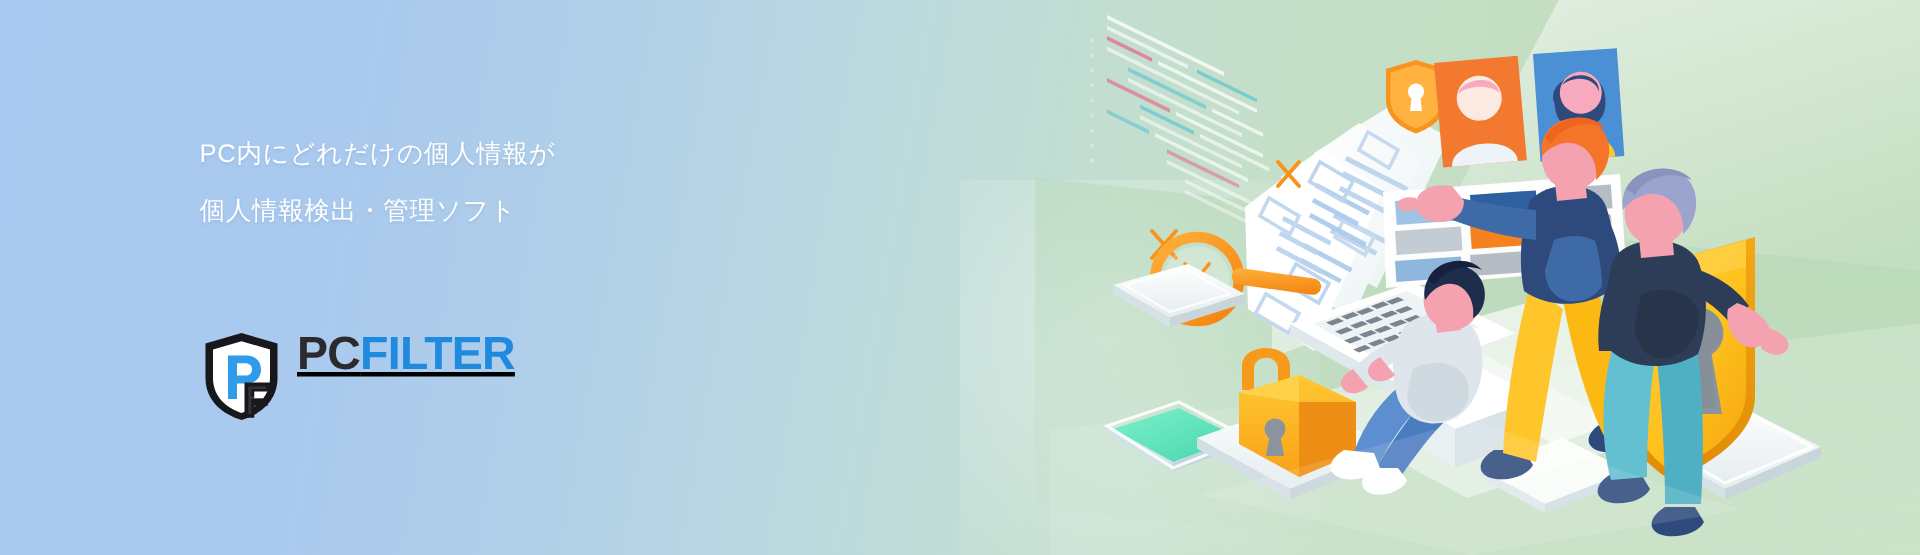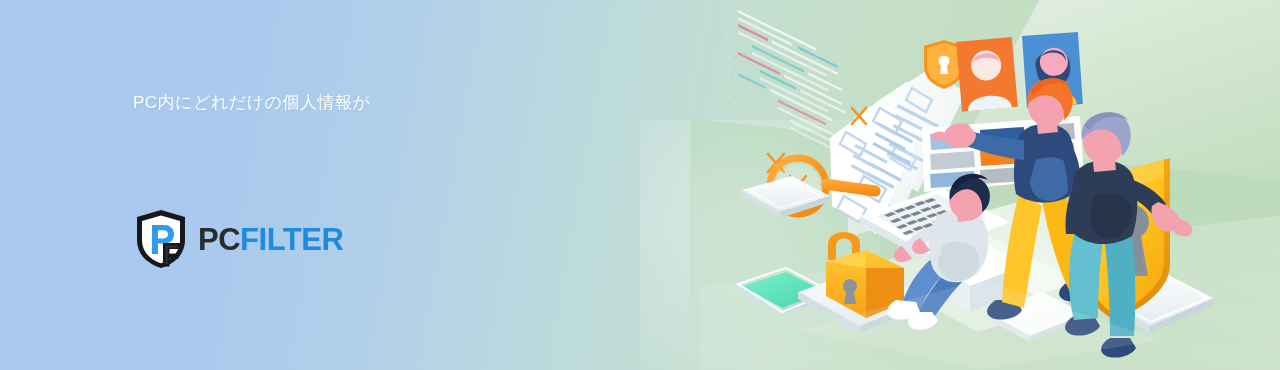--- a/index.html
+++ b/index.html
@@ -72,24 +72,25 @@
     line-height: 38px;
     letter-spacing: 0.5px;
     white-space: nowrap;
     text-shadow: 0 1px 2px rgba(90,120,160,0.18);
   }
 
   
   .logo {
     position: absolute;
     left: 133px;
-    top: 208px;
+    top: 220px;
     display: flex;
-    align-items: center;
+    align-items: flex-start;
     gap: 9px;
+    text-decoration: underline;
   }
   .logo-shield { width: 56px; height: 62px; display: block; }
   .logo-word {
     font-size: 31px;
     font-weight: bold;
     letter-spacing: -0.5px;
     line-height: 1;
     white-space: nowrap;
   }
   .logo-pc { color: #2b2b2e; }
@@ -110,20 +111,21 @@
 
 <div id="banner">
 
   <div class="wash wash-a"></div>
   <div class="wash wash-b"></div>
   <div class="wash wash-c"></div>
   <div class="ground-tint"></div>
 
   <div class="copy">
     <div class="headline-line">PC内にどれだけの個人情報が</div>
+    <div class="headline-line">個人情報検出・管理ソフト</div>
   </div>
 
   <div class="logo">
     <span>
       <svg class="logo-shield" viewBox="0 0 56 62">
         <path d="M28 2 L52 9 L52 32 C52 47 41 56 28 60 C15 56 4 47 4 32 L4 9 Z" fill="#17171c"></path>
         <path d="M28 7.5 L47 13 L47 32 C47 44.5 38 52 28 55.3 C18 52 9 44.5 9 32 L9 13 Z" fill="#ffffff"></path>
         <path d="M19 17 L31 17 C37.5 17 41 21 41 26.3 C41 31.6 37.5 35.6 31 35.6 L25 35.6 L25 46 L19 46 Z
                  M25 22.2 L25 30.4 L30.4 30.4 C33.3 30.4 35 28.8 35 26.3 C35 23.8 33.3 22.2 30.4 22.2 Z" fill="#2f9bea"></path>
         <path d="M30 35 L47 35 L47 41 L36.5 41 L36.5 45.5 L45.5 45.5 L45.5 50.5 L36.5 50.5 L36.5 58.5 L30 58.5 Z" fill="#17171c"></path>

